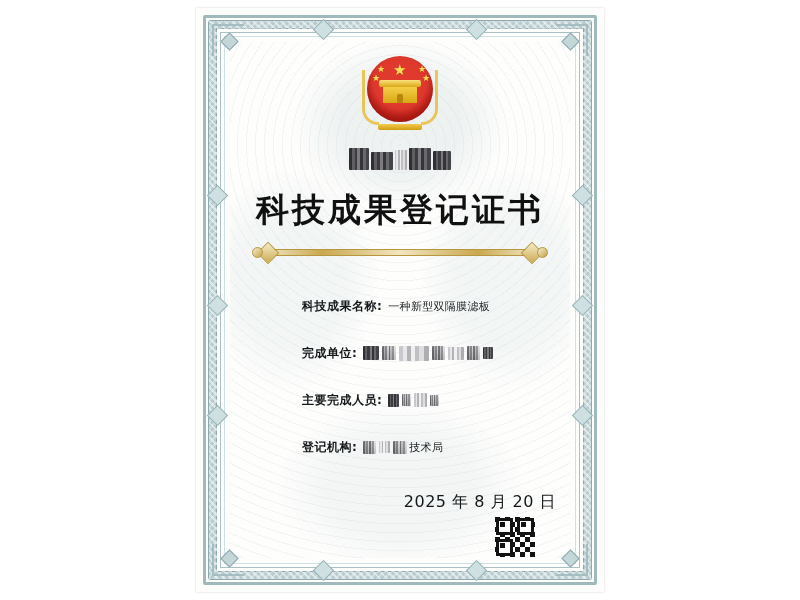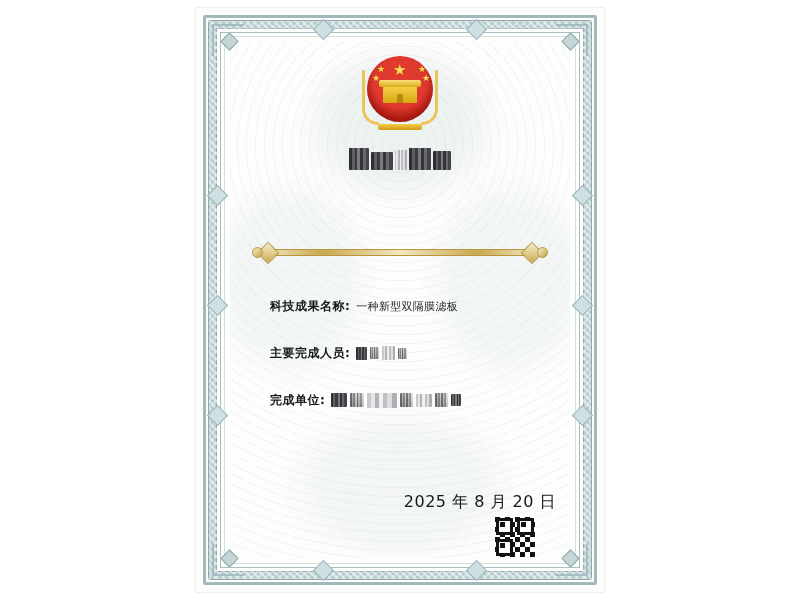--- a/index.html
+++ b/index.html
@@ -294,20 +294,21 @@
     left: 74px;
     right: 44px;
     top: 288px;
   }
   .field-row {
     display: flex;
     align-items: center;
     min-height: 20px;
     margin-bottom: 27px;
     font-family: "DejaVu Sans", "Liberation Sans", sans-serif;
+    margin-left: 32px;
   }
   .field-label {
     font-size: 12px;
     font-weight: bold;
     color: #15181a;
     white-space: nowrap;
     letter-spacing: .5px;
   }
   .field-value {
     font-size: 11px;
@@ -422,60 +423,70 @@
     </div>
 
     <div class="org-title">
       <span class="redact dark" style="width:20px;"></span>
       <span class="redact dark" style="width:22px;height:18px;"></span>
       <span class="redact light" style="width:12px;height:20px;"></span>
       <span class="redact dark" style="width:22px;"></span>
       <span class="redact dark" style="width:18px;height:19px;"></span>
     </div>
 
+    <div class="main-title">科技成果登记证书</div>
 
     <div class="flourish">
       <div class="bar"></div>
       <div class="tip l"></div>
       <div class="tip r"></div>
       <div class="cap l"></div>
       <div class="cap r"></div>
     </div>
 
     <div class="fields">
 
       <div class="field-row">
         <span class="field-label">科技成果名称:</span>
         <span class="field-value">一种新型双隔膜滤板</span>
-      </div>
-
-      <div class="field-row">
-        <span class="field-label">主要完成人员:</span>
-        <span class="value-blocks">
-          <span class="redact dark" style="width:11px;height:13px;"></span>
-          <span class="redact" style="width:9px;height:12px;"></span>
-          <span class="redact light" style="width:13px;height:14px;"></span>
-          <span class="redact" style="width:9px;height:11px;"></span>
-        </span>
       </div>
 
       <div class="field-row">
         <span class="field-label">完成单位:</span>
         <span class="value-blocks">
           <span class="redact dark" style="width:16px;height:14px;"></span>
           <span class="redact" style="width:14px;height:14px;"></span>
           <span class="redact light" style="width:30px;height:15px;"></span>
           <span class="redact" style="width:13px;height:14px;"></span>
           <span class="redact light" style="width:16px;height:13px;"></span>
           <span class="redact" style="width:13px;height:14px;"></span>
           <span class="redact dark" style="width:10px;height:12px;"></span>
         </span>
       </div>
 
-
+      <div class="field-row">
+        <span class="field-label">主要完成人员:</span>
+        <span class="value-blocks">
+          <span class="redact dark" style="width:11px;height:13px;"></span>
+          <span class="redact" style="width:9px;height:12px;"></span>
+          <span class="redact light" style="width:13px;height:14px;"></span>
+          <span class="redact" style="width:9px;height:11px;"></span>
+        </span>
+      </div>
+
+
+      <div class="field-row">
+        <span class="field-label">登记机构:</span>
+        <span class="value-blocks">
+          <span class="redact" style="width:13px;height:13px;"></span>
+          <span class="redact light" style="width:11px;height:12px;"></span>
+          <span class="redact" style="width:14px;height:13px;"></span>
+        </span>
+        <span class="field-value" style="margin-left:2px;">技术局</span>
+      </div>
 
     </div>
 
     <div class="issue-date">2025 年 8 月 20 日</div>
 
     <div class="qr">
       <span class="finder tl">
           <i></i>
         </span>
       <span class="finder tr">

